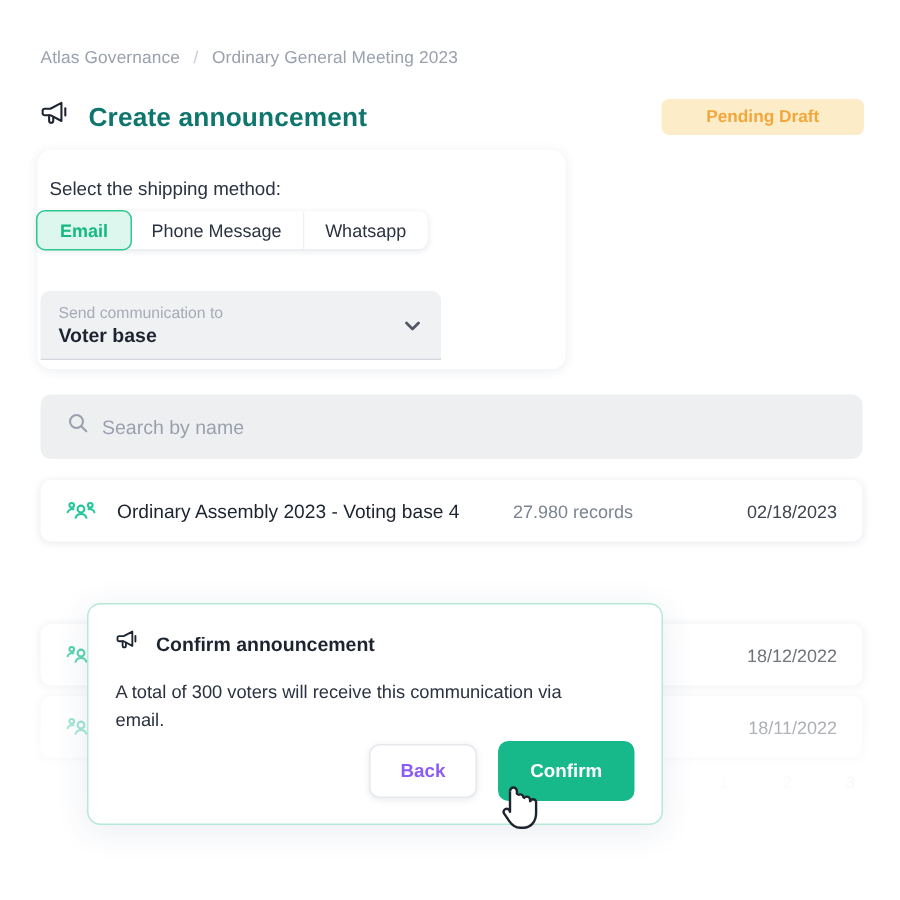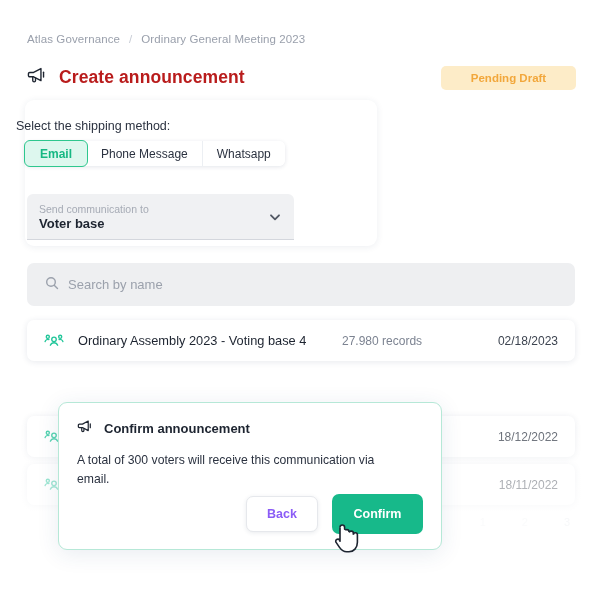--- a/index.html
+++ b/index.html
@@ -18,41 +18,41 @@
     font-size: 11.5px; color: #9aa0ac; letter-spacing: .1px;
   }
   .breadcrumb .sep { color: #c6cbd4; }
 
   
   .title-row {
     position: absolute; left: 27px; top: 66px;
     display: flex; align-items: center; gap: 11px;
   }
   .title-row .page-title {
-    font-size: 17.5px; font-weight: bold; color: #b91c1c; letter-spacing: .1px; text-align: center;
+    font-size: 17.5px; font-weight: bold; color: #0f766e; letter-spacing: .1px; text-align: center;
   }
   .megaphone { display: block; }
 
   .status-badge {
     position: absolute; right: 24px; top: 66px;
     background: #fdecc8; color: #f2a73b;
     font-size: 11.5px; font-weight: bold;
     padding: 6px 14px; border-radius: 5px;
     min-width: 135px; text-align: center;
   }
 
   
   .method-card {
     position: absolute; left: 25px; top: 100px;
     width: 352px; height: 146px;
     background: #ffffff; border-radius: 9px;
     box-shadow: 0 1px 7px rgba(40,55,90,.085);
   }
   .method-label {
-    position: absolute; left: 16px; top: 119px;
+    position: absolute; left: 33px; top: 119px;
     font-size: 12.5px; color: #2b3240;
   }
   .seg-group {
     position: absolute; left: 25px; top: 141px;
     display: flex; height: 25px;
     border-radius: 6px; background: #fff;
     box-shadow: 0 1px 4px rgba(40,55,90,.13);
   }
   .seg {
     display: flex; align-items: center; justify-content: center;

